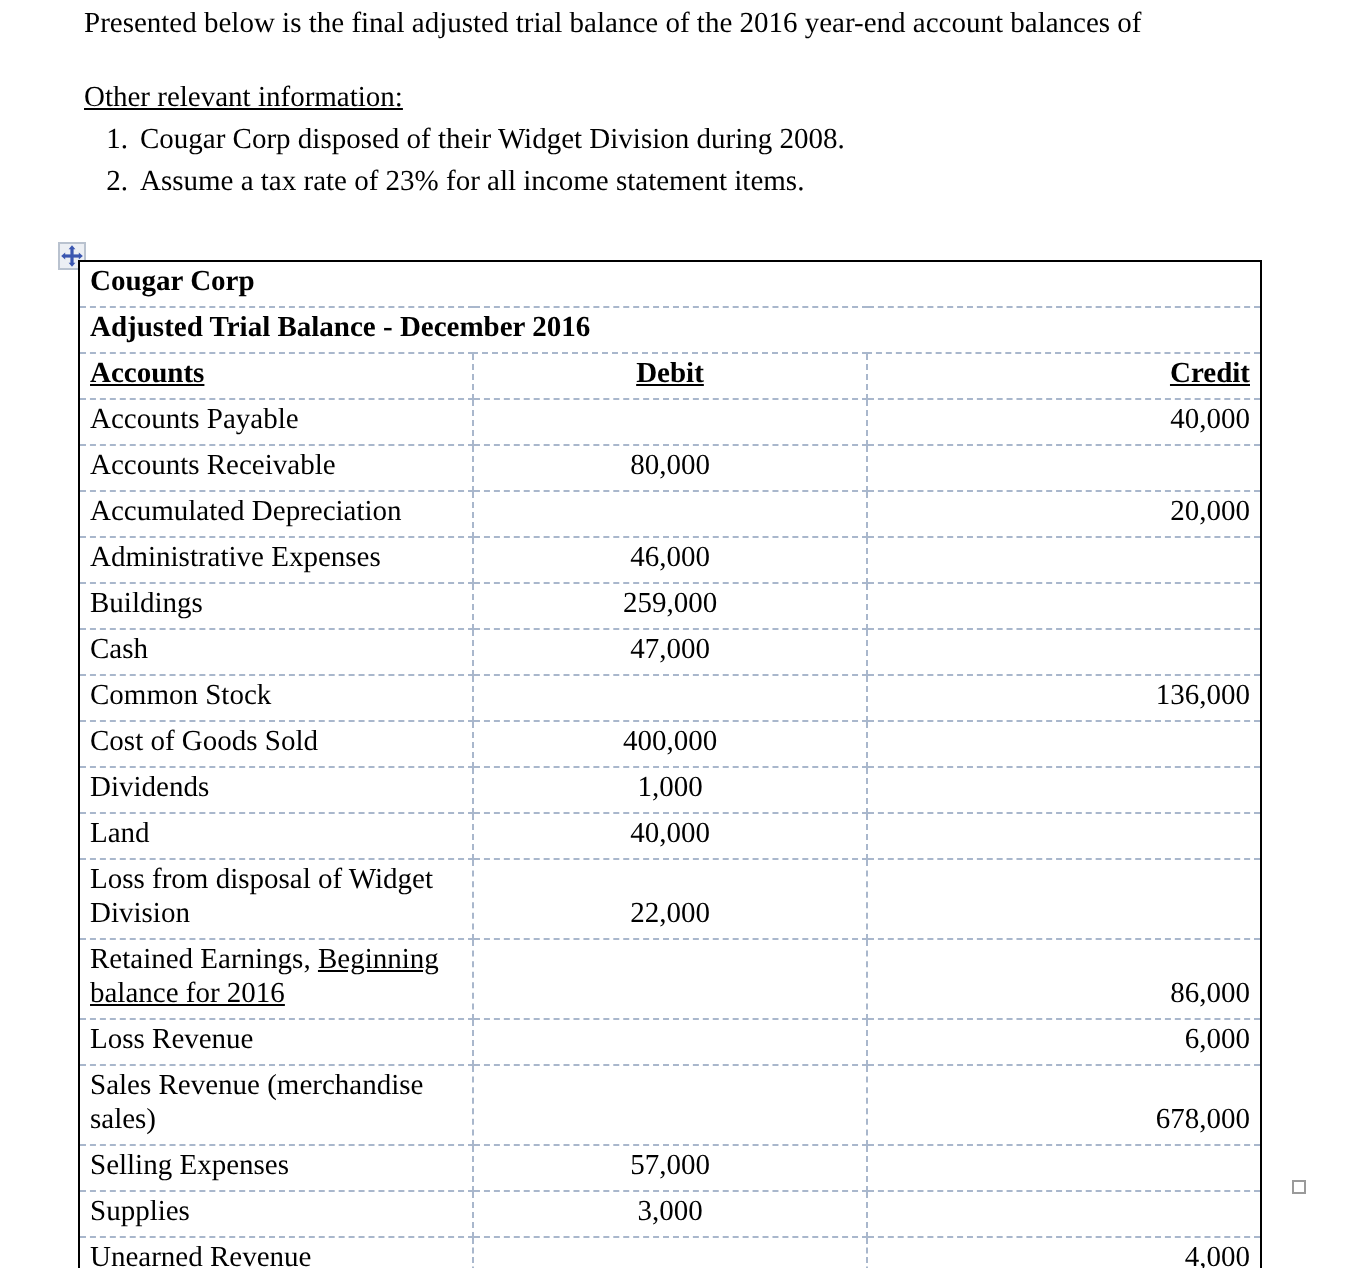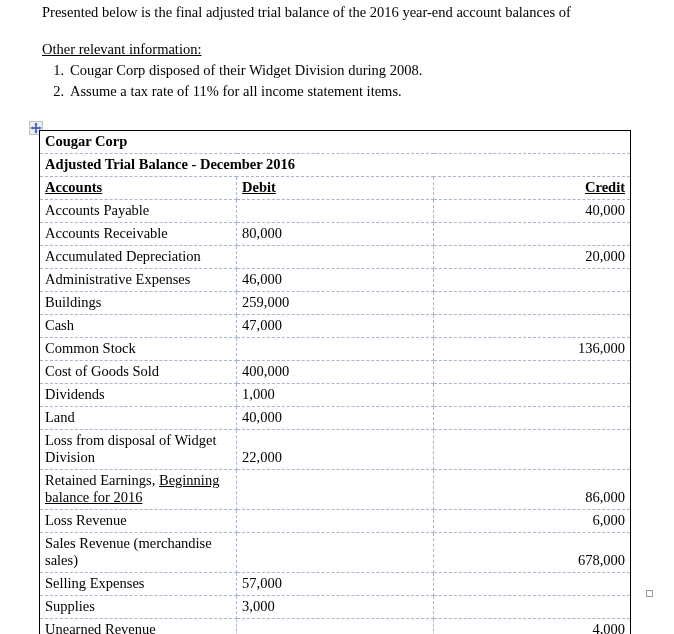--- a/index.html
+++ b/index.html
@@ -100,21 +100,21 @@
   }
   
   #trial-balance-table {
     border: 1px solid #000000;
   }
   #trial-balance-table tr:first-child td { border-top: none; }
   #trial-balance-table tr td:first-child { border-left: none; }
   #trial-balance-table tr td:last-child { border-right: none; }
 
   .col-account { width: 394px; }
-  .col-debit   { width: 99px;  text-align: left; }
+  .col-debit   { width: 99px;  text-align: center; }
   .col-credit  { width: 99px;  text-align: right; }
 
   .title-row td {
     text-align: left;
     font-weight: bold;
     font-size: 15px;
     padding-top: 3px;
     padding-bottom: 4px;
     height: 23px;
   }
@@ -142,21 +142,21 @@
 
   <div id="other-info-heading">Other relevant information:</div>
 
   <ol id="numbered-list">
     <li class="numbered-item">
       <span class="num">1.</span>
       <span>Cougar Corp disposed of their Widget Division during 2008.</span>
     </li>
     <li class="numbered-item">
       <span class="num">2.</span>
-      <span>Assume a tax rate of 11% for all income statement items.</span>
+      <span>Assume a tax rate of 23% for all income statement items.</span>
     </li>
   </ol>
 </div>
 
 <div id="table-move-handle">
   <svg width="12" height="12" viewBox="0 0 12 12">
     <g fill="#3a56b0">
       <rect x="5.2" y="2" width="1.6" height="8"></rect>
       <rect x="2" y="5.2" width="8" height="1.6"></rect>
       <polygon points="6,0.6 4.3,2.6 7.7,2.6"></polygon>

